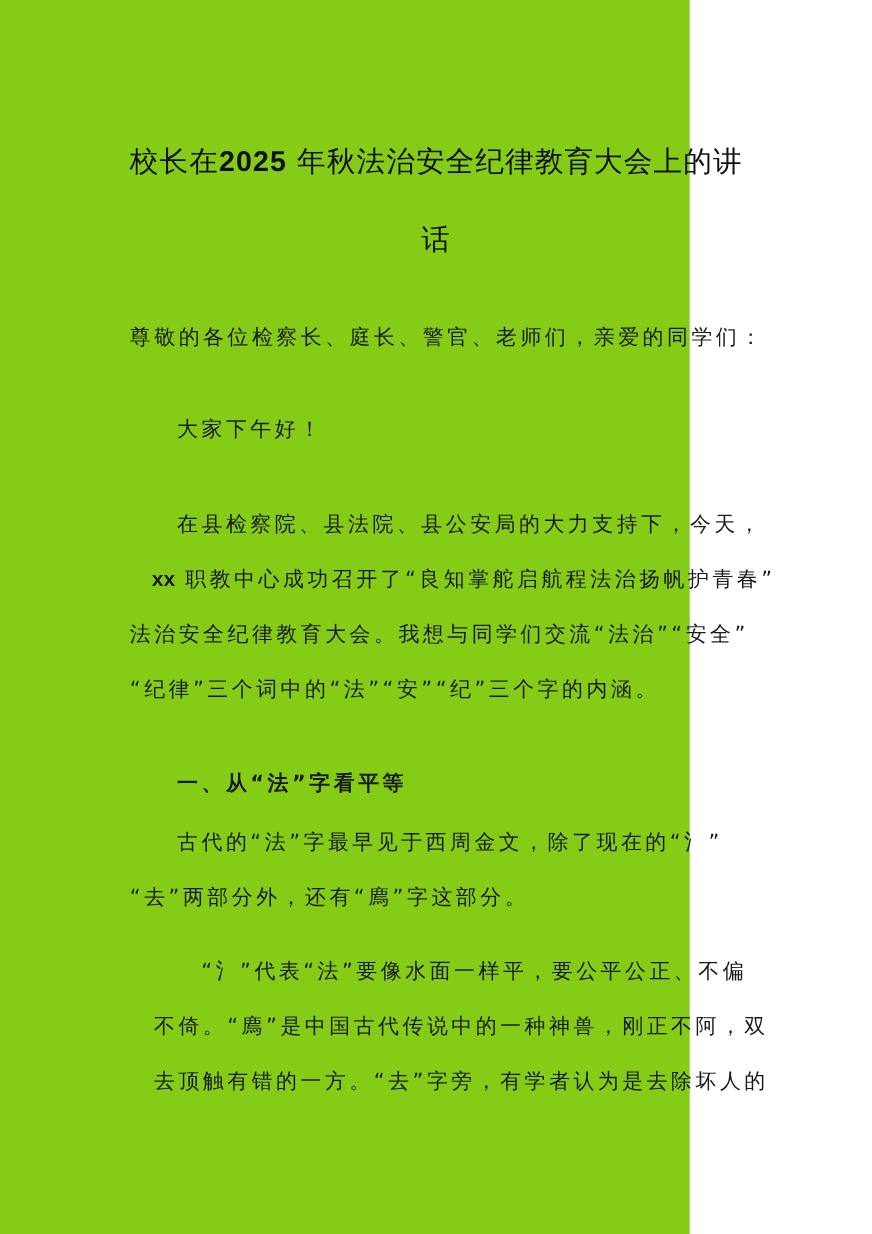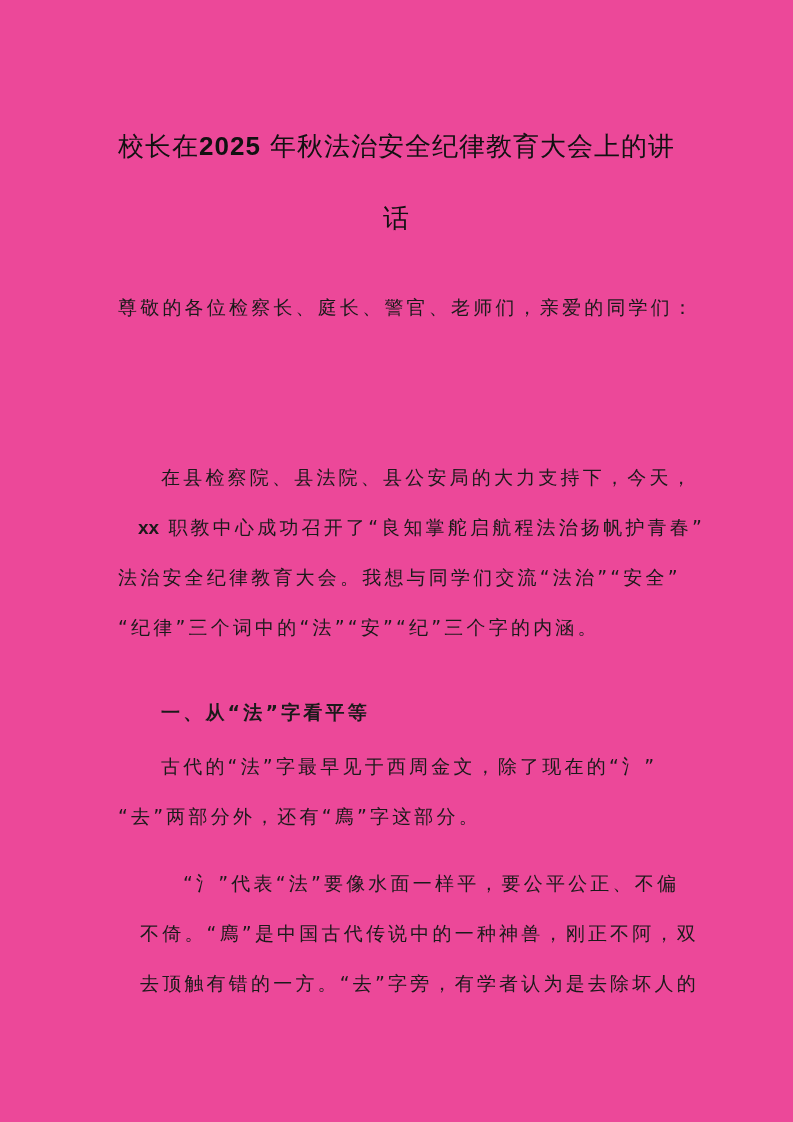--- a/index.html
+++ b/index.html
@@ -11,23 +11,23 @@
     width: 793px;
     height: 1122px;
     position: relative;
     overflow: hidden;
     font-family: "DejaVu Sans", "Liberation Sans", sans-serif;
     color: #111111;
   }
   .page {
     position: absolute;
     left: 0; top: 0;
-    width: 793px;
+    width: 627px;
     height: 1122px;
-    background: #ec4899;
+    background: #84cc16;
   }
   .title {
     position: absolute;
     left: 118px;
     width: 557px;
     text-align: center;
     font-size: 26px;
     line-height: 48px;
     top: 122px;
     letter-spacing: 1px;
@@ -68,20 +68,23 @@
 
   <div class="title">
     <span class="line" style="height:48px;"><span>校长在</span><span class="num">2025</span><span> 年秋法治安全纪律教育大会上的讲</span></span>
     <span class="line" style="height:48px;margin-top:24px;">话</span>
   </div>
 
   <div class="para" style="top:287px;">
     <span class="line">尊敬的各位检察长、庭长、警官、老师们，亲爱的同学们：</span>
   </div>
 
+  <div class="para" style="top:370px;">
+    <span class="line indent">大家下午好！</span>
+  </div>
 
   <div class="para" style="top:457px;">
     <span class="line indent">在县检察院、县法院、县公安局的大力支持下，今天，</span>
     <span class="line" style="margin-top:10px;margin-left:20px;"><span class="latin">xx</span><span> 职教中心成功召开了“良知掌舵启航程法治扬帆护青春”</span></span>
     <span class="line" style="margin-top:10px;">法治安全纪律教育大会。我想与同学们交流“法治”“安全”</span>
     <span class="line" style="margin-top:10px;">“纪律”三个词中的“法”“安”“纪”三个字的内涵。</span>
   </div>
 
   <div class="para" style="top:692px;font-weight:bold;">
     <span class="line indent">一、从“法”字看平等</span>

